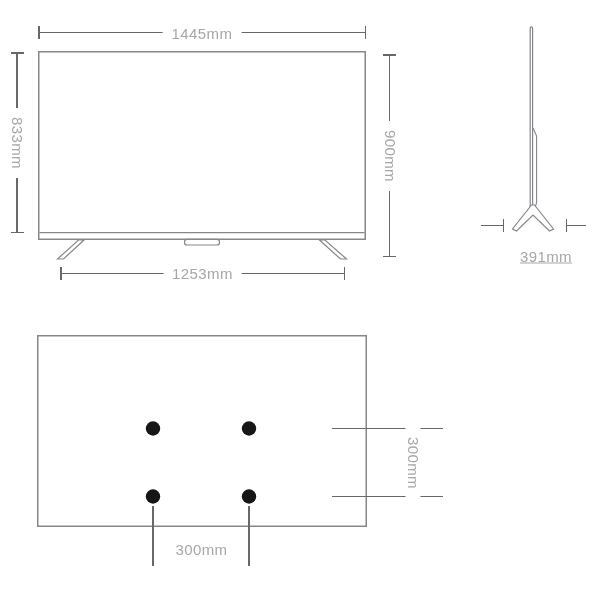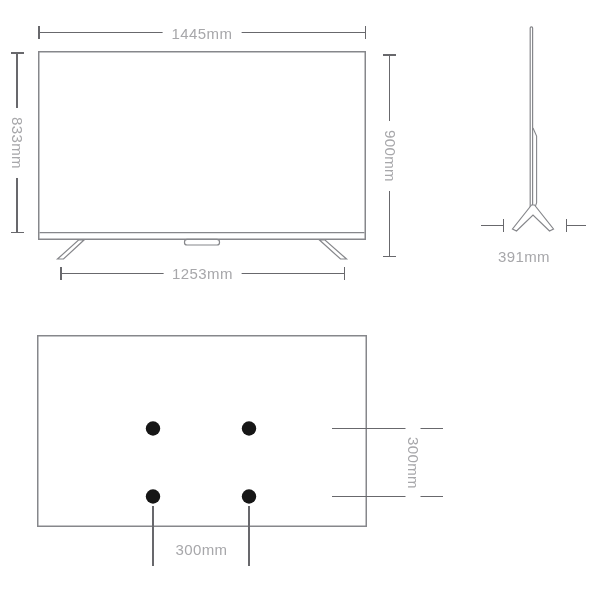--- a/index.html
+++ b/index.html
@@ -78,21 +78,21 @@
     <div class="dline" style="left:60px;top:267px;width:1.5px;height:13px;"></div>
     <div class="dline" style="left:343.5px;top:267px;width:1.5px;height:13px;"></div>
     <span class="dim-label" style="left:202.5px;top:273px;">1253mm</span>
   </div>
 
   <div>
     <div class="dline" style="left:481px;top:224.5px;width:22px;height:1.5px;"></div>
     <div class="dline" style="left:502.5px;top:219px;width:1.5px;height:12.5px;"></div>
     <div class="dline" style="left:565.5px;top:219px;width:1.5px;height:12.5px;"></div>
     <div class="dline" style="left:567px;top:224.5px;width:19px;height:1.5px;"></div>
-    <span class="dim-label" style="left:524px;top:256px;">391mm</span>
+    <span class="dim-label" style="left:546px;top:256px;text-decoration:underline;">391mm</span>
   </div>
 
   <div>
     <div class="dline" style="left:332px;top:427.8px;width:111px;height:1.5px;"></div>
     <div class="dline" style="left:332px;top:495.8px;width:111px;height:1.5px;"></div>
     <span class="dim-label vert" style="left:413px;top:462.5px;">300mm</span>
   </div>
 
   <div>
     <div class="dline" style="left:152.2px;top:506px;width:1.5px;height:60px;"></div>

